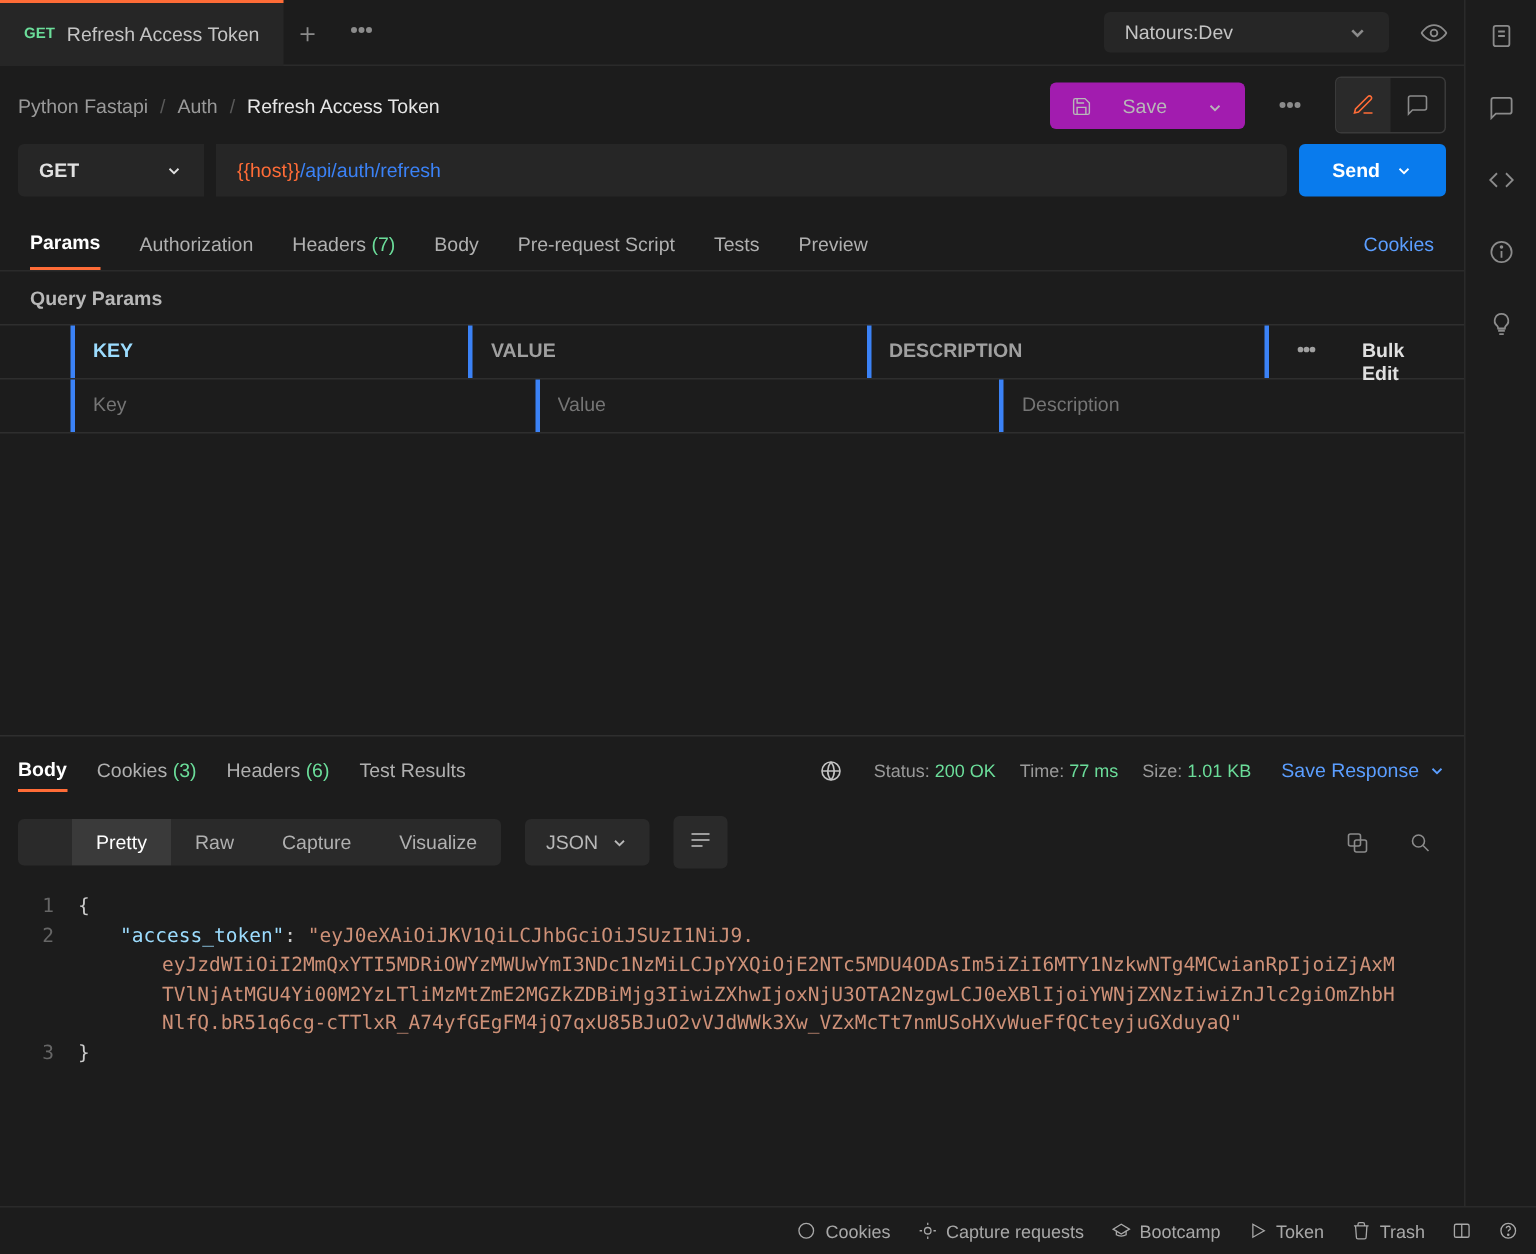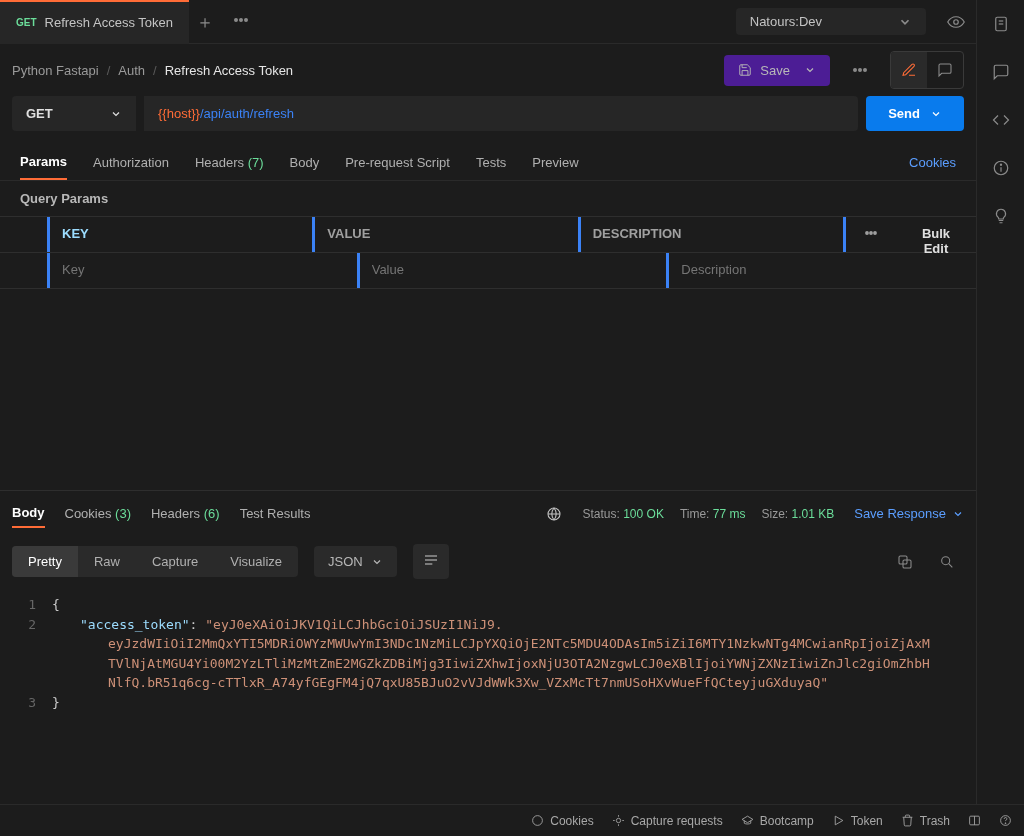--- a/index.html
+++ b/index.html
@@ -57,22 +57,22 @@
     display:flex;align-items:center;
     height: 52px;
     padding: 0 12px;
     gap: 12px;
   }
   .breadcrumb { display:flex; gap:8px; align-items:flex-end; color:#9a9a9a; }
   .breadcrumb .cur { color:#e6e6e6; font-weight:500;}
   .breadcrumb .sep { color:#5a5a5a;}
   .crumb-spacer { flex:1; }
   .save-btn {
-    display:flex;align-items:center;gap:8px;
-    background:#4c1d95;
+    display:flex;align-items:flex-end;gap:20px;
+    background:#a21caf;
     padding: 8px 14px;
     border-radius:4px;
     color:#b8b8b8;
     cursor:pointer;
   }
   .save-btn .chev { margin-left:6px;}
   .icon-btn {
     width:36px;height:36px;display:flex;align-items:center;justify-content:center;
     color:#8b8b8b;background:#262626;cursor:pointer;border-radius:4px;
   }
@@ -124,21 +124,21 @@
   
   .ptable { border-top:1px solid #2e2e2e; }
   .prow { display:flex; border-bottom:1px solid #2e2e2e; height:36px;}
   .prow.header { color:#a0a0a0;font-weight:600;}
   .pcell { padding:9px 12px; border-right:3px solid #3b82f6;}
   .pcell.check { width:50px;}
   .pcell.key { flex:2;}
   .pcell.val { flex:2;}
   .pcell.desc { flex:2;}
   .pcell.ctrl { width:50px;text-align:center;border-right:none;cursor:pointer;}
-  .pcell.bulk { width:80px;text-align:center;border-right:none;font-weight:600;color:#e0e0e0;cursor:pointer;}
+  .pcell.bulk { width:80px;border-right:none;font-weight:600;color:#e0e0e0;cursor:pointer;}
   .prow input { background:transparent;border:none;color:#888;width:100%;font-size:13px;outline:none;}
 
   
   .filler { flex:1; }
   .resprow {
     display:flex;align-items:center;padding:8px 12px;
     border-top:1px solid #2e2e2e;gap:20px;
   }
   .resprow .tab2 { color:#b0b0b0;cursor:pointer;padding:6px 0;}
   .resprow .tab2.active { color:#fff;font-weight:600;border-bottom:2px solid #ff6c37;}
@@ -147,21 +147,21 @@
   .status-block { display:flex;gap:16px;color:#9a9a9a;font-size:12px;}
   .status-block .ok{color:#6bdd9a;}
   .status-block .v{color:#6bdd9a;}
   .save-resp { color:#5b9eff;cursor:pointer;font-weight:500;display:flex;align-items:center;gap:6px;}
 
   .fmtrow {
     display:flex;align-items:center;padding:8px 12px;gap:8px;
   }
   .fmt-group { display:flex;background:#2a2a2a;border-radius:4px;overflow:hidden;}
   .fmt-btn { padding:8px 16px;color:#b0b0b0;cursor:pointer;}
-  .fmt-btn.active { background:#3a3a3a;color:#fff;}
+  .fmt-btn.active { background:#3a3a3a;color:#fff;margin-left:36px;}
   .type-drop {
     display:flex;align-items:center;gap:8px;background:#2a2a2a;
     padding:8px 14px;border-radius:4px;color:#b8b8b8;cursor:pointer;margin-left:8px;
   }
   .wrap-btn {
     background:#2a2a2a;padding:8px 10px;border-radius:4px;cursor:pointer;margin-left:8px;
   }
   .fmtrow-spacer{flex:1;}
   .ghost-btn { width:34px;height:34px;display:flex;align-items:center;justify-content:center;color:#8b8b8b;cursor:pointer;}
 
@@ -343,21 +343,21 @@
         <span>Headers</span>
         <span class="count">(6)</span>
       </div>
       <div class="tab2">Test Results</div>
       <div class="resprow-spacer"></div>
       <svg width="16" height="16" viewBox="0 0 24 24">
           <circle cx="12" cy="12" r="9"></circle>
           <path d="M3 12h18M12 3a14 14 0 0 1 0 18M12 3a14 14 0 0 0 0 18"></path>
         </svg>
       <div class="status-block">
-        <span><span>Status:</span> <span class="ok">100 OK</span></span>
+        <span><span>Status:</span> <span class="ok">200 OK</span></span>
         <span><span>Time:</span> <span class="v">77 ms</span></span>
         <span><span>Size:</span> <span class="v">1.01 KB</span></span>
       </div>
       <div class="save-resp">
         <span>Save Response</span>
         <svg width="12" height="12" viewBox="0 0 16 16">
             <polyline points="4 6 8 10 12 6"></polyline>
           </svg>
       </div>
     </div>

